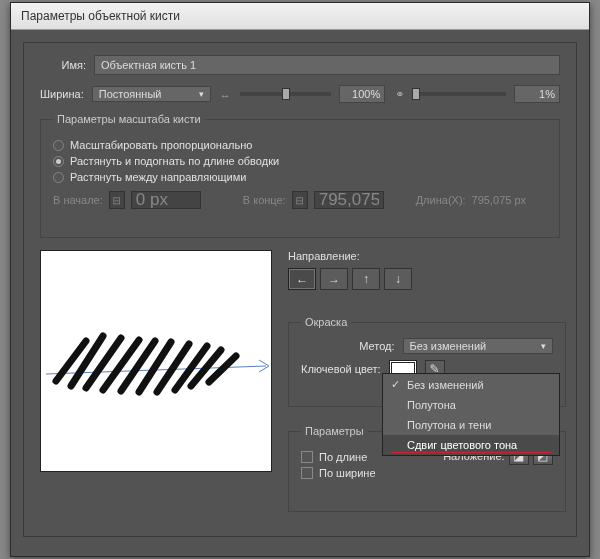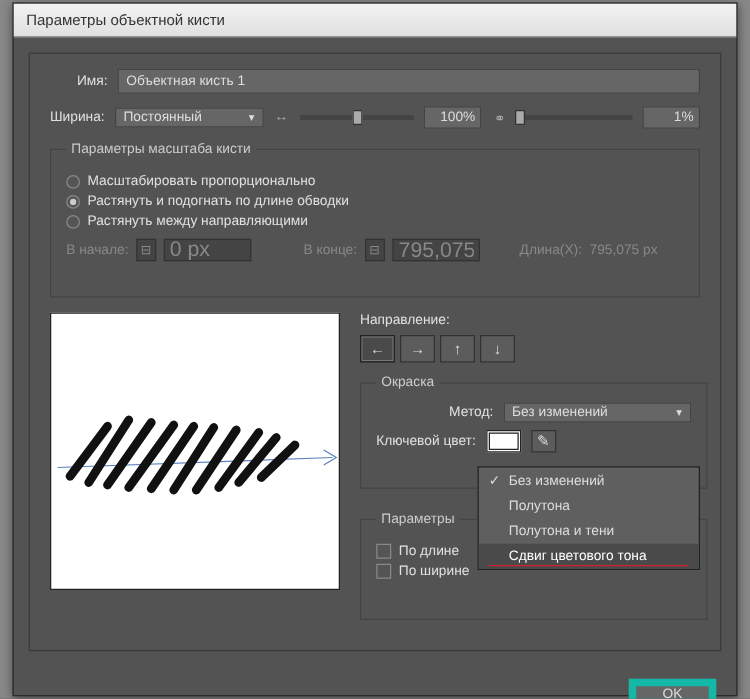--- a/index.html
+++ b/index.html
@@ -115,21 +115,21 @@
 
       <div class="right-col">
         <div>Направление:</div>
         <div class="dir-row">
           <span class="abtn sel">←</span>
           <span class="abtn">→</span>
           <span class="abtn">↑</span>
           <span class="abtn">↓</span>
         </div>
 
-        <fieldset style="margin-top:4px">
+        <fieldset style="margin-top:20px">
           <legend>Окраска</legend>
           <div class="row" style="margin-bottom:6px">
             <span class="lbl" style="flex:1">Метод:</span>
             <div class="dropdown" style="width:150px">
               <span>Без изменений</span>
             </div>
           </div>
           <div class="row" style="margin-bottom:0">
             <span class="lbl" style="flex:1">Ключевой цвет:</span>
             <span class="swatch"></span>

